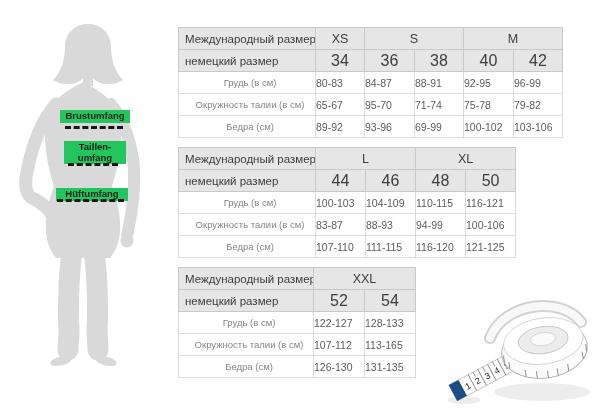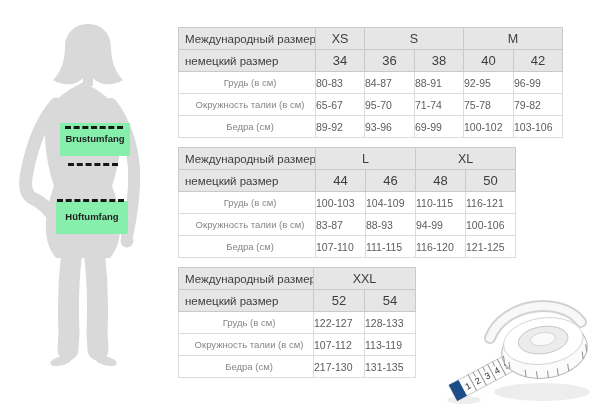--- a/index.html
+++ b/index.html
@@ -1,31 +1,31 @@
 <!DOCTYPE html>
 <html><head>
 <meta charset="utf-8">
 <style>
   html,body{margin:0;padding:0;}
   .stage{position:relative;width:600px;height:412px;background:#ffffff;overflow:hidden;
          font-family:"Liberation Sans", sans-serif;}
 
   
   .fig{position:absolute;left:8px;top:20px;width:150px;height:352px;}
-  .mlabel{position:absolute;z-index:4;background:#86efac;color:#1f1f1f;font-weight:bold;
-          font-size:9.5px;line-height:10.5px;text-align:center;padding:11px 2px;margin-top:13px;}
+  .mlabel{position:absolute;z-index:4;background:#22c55e;color:#1f1f1f;font-weight:bold;
+          font-size:9.5px;line-height:10.5px;text-align:center;padding:1px 2px;}
   .mline{position:absolute;z-index:4;height:0;border-top:3px dashed #161616;}
 
   
   table.szt{position:absolute;border-collapse:collapse;table-layout:fixed;background:#fff;z-index:2;border-radius:6px;}
   table.szt th{background:#e6e6e6;border:1px solid #c9c9c9;font-weight:normal;color:#3d3d3d;
                font-size:11.5px;height:21px;padding:0;text-align:center;}
   table.szt th.lab{text-align:left;padding:0 0 0 6px;white-space:nowrap;overflow:hidden;}
   table.szt th.is{font-size:12.5px;}
-  table.szt th.gs{font-size:13px;}
+  table.szt th.gs{font-size:16px;}
   table.szt td{border:1px solid #dcdcdc;color:#5c5c5c;font-size:10.5px;height:21px;
                padding:0;text-align:left;white-space:nowrap;}
   table.szt td.rl{font-size:9.5px;color:#858585;text-align:center;padding:0 0 0 6px;overflow:hidden;}
 
   
   .wm{position:absolute;left:145px;top:317px;z-index:8;font-size:17px;letter-spacing:.3px;
       color:#8f8f8f;opacity:.58;white-space:nowrap;}
 
   
   .tape{position:absolute;left:440px;top:296px;z-index:3;}
@@ -60,20 +60,24 @@
         <path stroke-width="9" d="M91,328 L94,338"></path>
       </g>
     </svg>
   </div>
 
   <div class="mlabel" style="left:60px;top:110px;width:66px;">
     <span>Brustumfang</span>
   </div>
   <div class="mline" style="left:65px;top:126px;width:58px;"></div>
 
+  <div class="mlabel" style="left:64px;top:141px;width:58px;">
+    <div>Taillen-</div>
+    <div>umfang</div>
+  </div>
   <div class="mline" style="left:68px;top:163px;width:50px;"></div>
 
   <div class="mlabel" style="left:56px;top:188px;width:68px;">
     <span>Hüftumfang</span>
   </div>
   <div class="mline" style="left:57px;top:199px;width:67px;"></div>
 
   <table class="szt" style="left:178px;top:27px;width:384px;">
     <colgroup>
         <col style="width:137px">
@@ -187,25 +191,25 @@
       <th class="gs">54</th>
     </tr>
     <tr>
       <td class="rl">Грудь (в см)</td>
       <td>122-127</td>
       <td>128-133</td>
     </tr>
     <tr>
       <td class="rl">Окружность талии (в см)</td>
       <td>107-112</td>
-      <td>113-119</td>
+      <td>113-165</td>
     </tr>
     <tr>
       <td class="rl">Бедра (см)</td>
-      <td>217-130</td>
+      <td>126-130</td>
       <td>131-135</td>
     </tr>
   </tbody>
     </table>
 
 
   <svg class="tape" width="158" height="114" viewBox="0 0 158 114">
 
     <ellipse cx="102" cy="96" rx="48" ry="9" fill="#000" opacity="0.07"></ellipse>
     <ellipse cx="24" cy="104" rx="17" ry="4" fill="#000" opacity="0.07"></ellipse>

